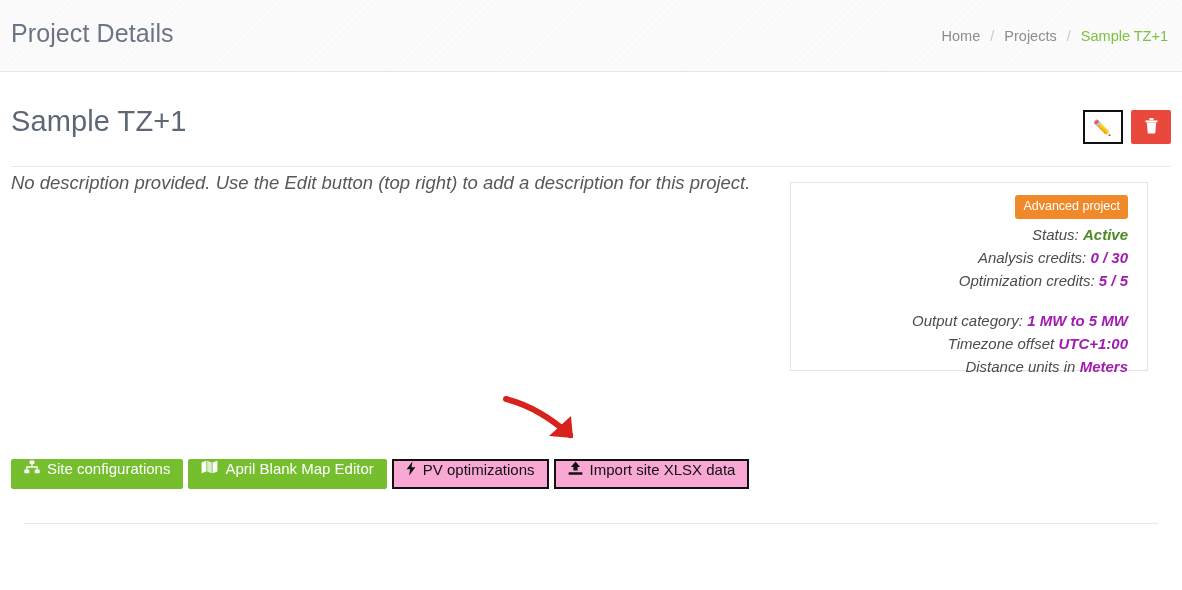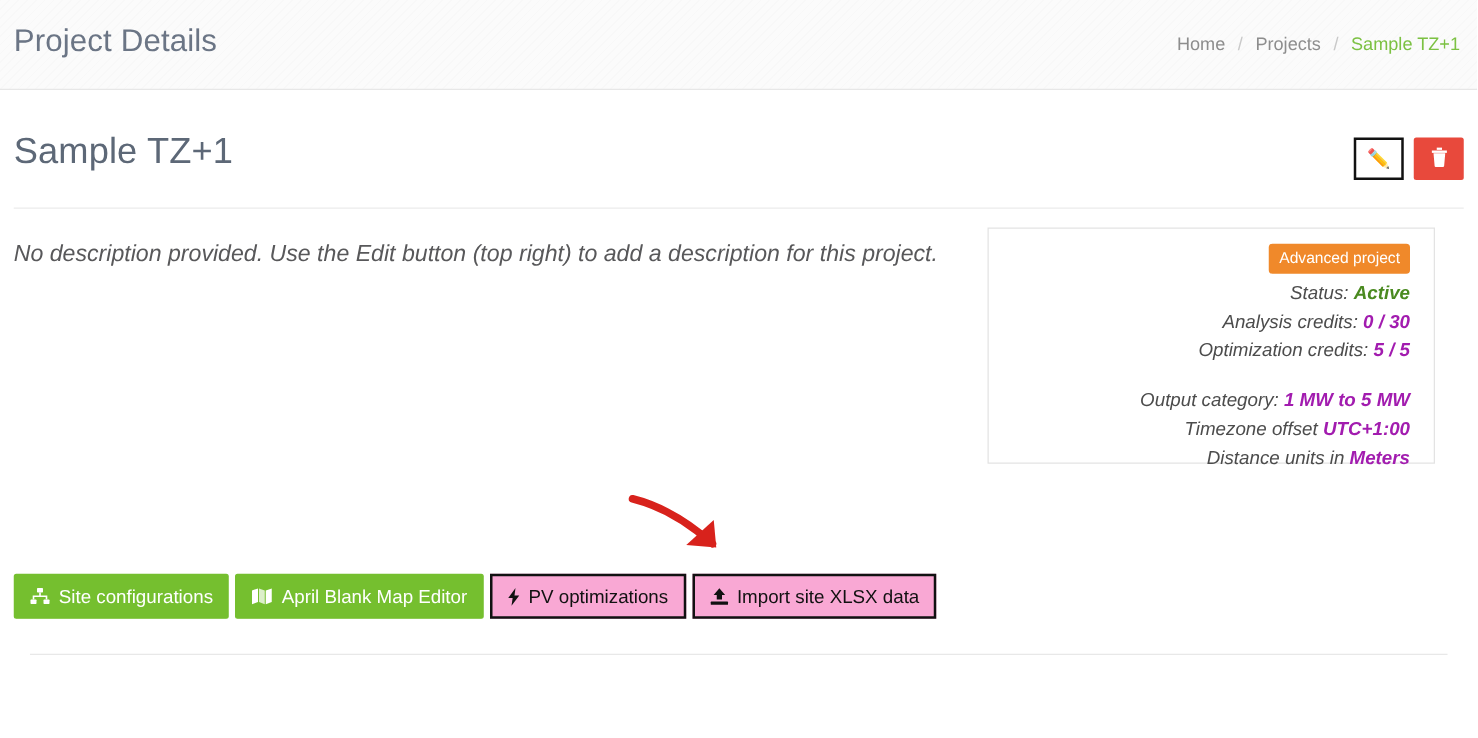--- a/index.html
+++ b/index.html
@@ -64,21 +64,21 @@
   .icon-pencil { font-size: 15px; line-height: 1; display:block; }
   .icon-trash { display:block; }
 
   .divider-top {
     position: absolute; left: 11px; top: 166px; width: 1160px;
     height: 1px; background: #ebebeb;
   }
 
   
   .description {
-    position: absolute; left: 11px; top: 188px; width: 745px;
+    position: absolute; left: 11px; top: 168px; width: 745px;
     font-size: 18.5px; font-style: italic; color: #58585a;
     line-height: 29px;
   }
 
   
   .info-panel {
     position: absolute; left: 790px; top: 182px;
     width: 358px; height: 189px;
     border: 1px solid #e3e3e3; background: #ffffff;
     padding: 12px 19px 14px 14px;
@@ -105,22 +105,22 @@
     position: absolute; left: 500px; top: 392px;
     width: 100px; height: 55px; pointer-events: none;
   }
 
   
   .action-row {
     position: absolute; left: 11px; top: 459px;
     display: flex; align-items: stretch;
   }
   .btn {
-    display: inline-flex; align-items: center; justify-content: center;
-    height: 36px; cursor: pointer; white-space: nowrap;
+    display: inline-flex; align-items: flex-start; justify-content: center;
+    height: 30px; cursor: pointer; white-space: nowrap;
     font-size: 15px; padding: 0 12px; border-radius: 2px;
   }
   .btn-green {
     background: #75bf2f; color: #ffffff; border: 1px solid #75bf2f;
   }
   .btn-white {
     background: #f9a8d4; color: #111111; border: 2px solid #111111;
     border-radius: 0;
   }
   .btn-gap { width: 5px; }

